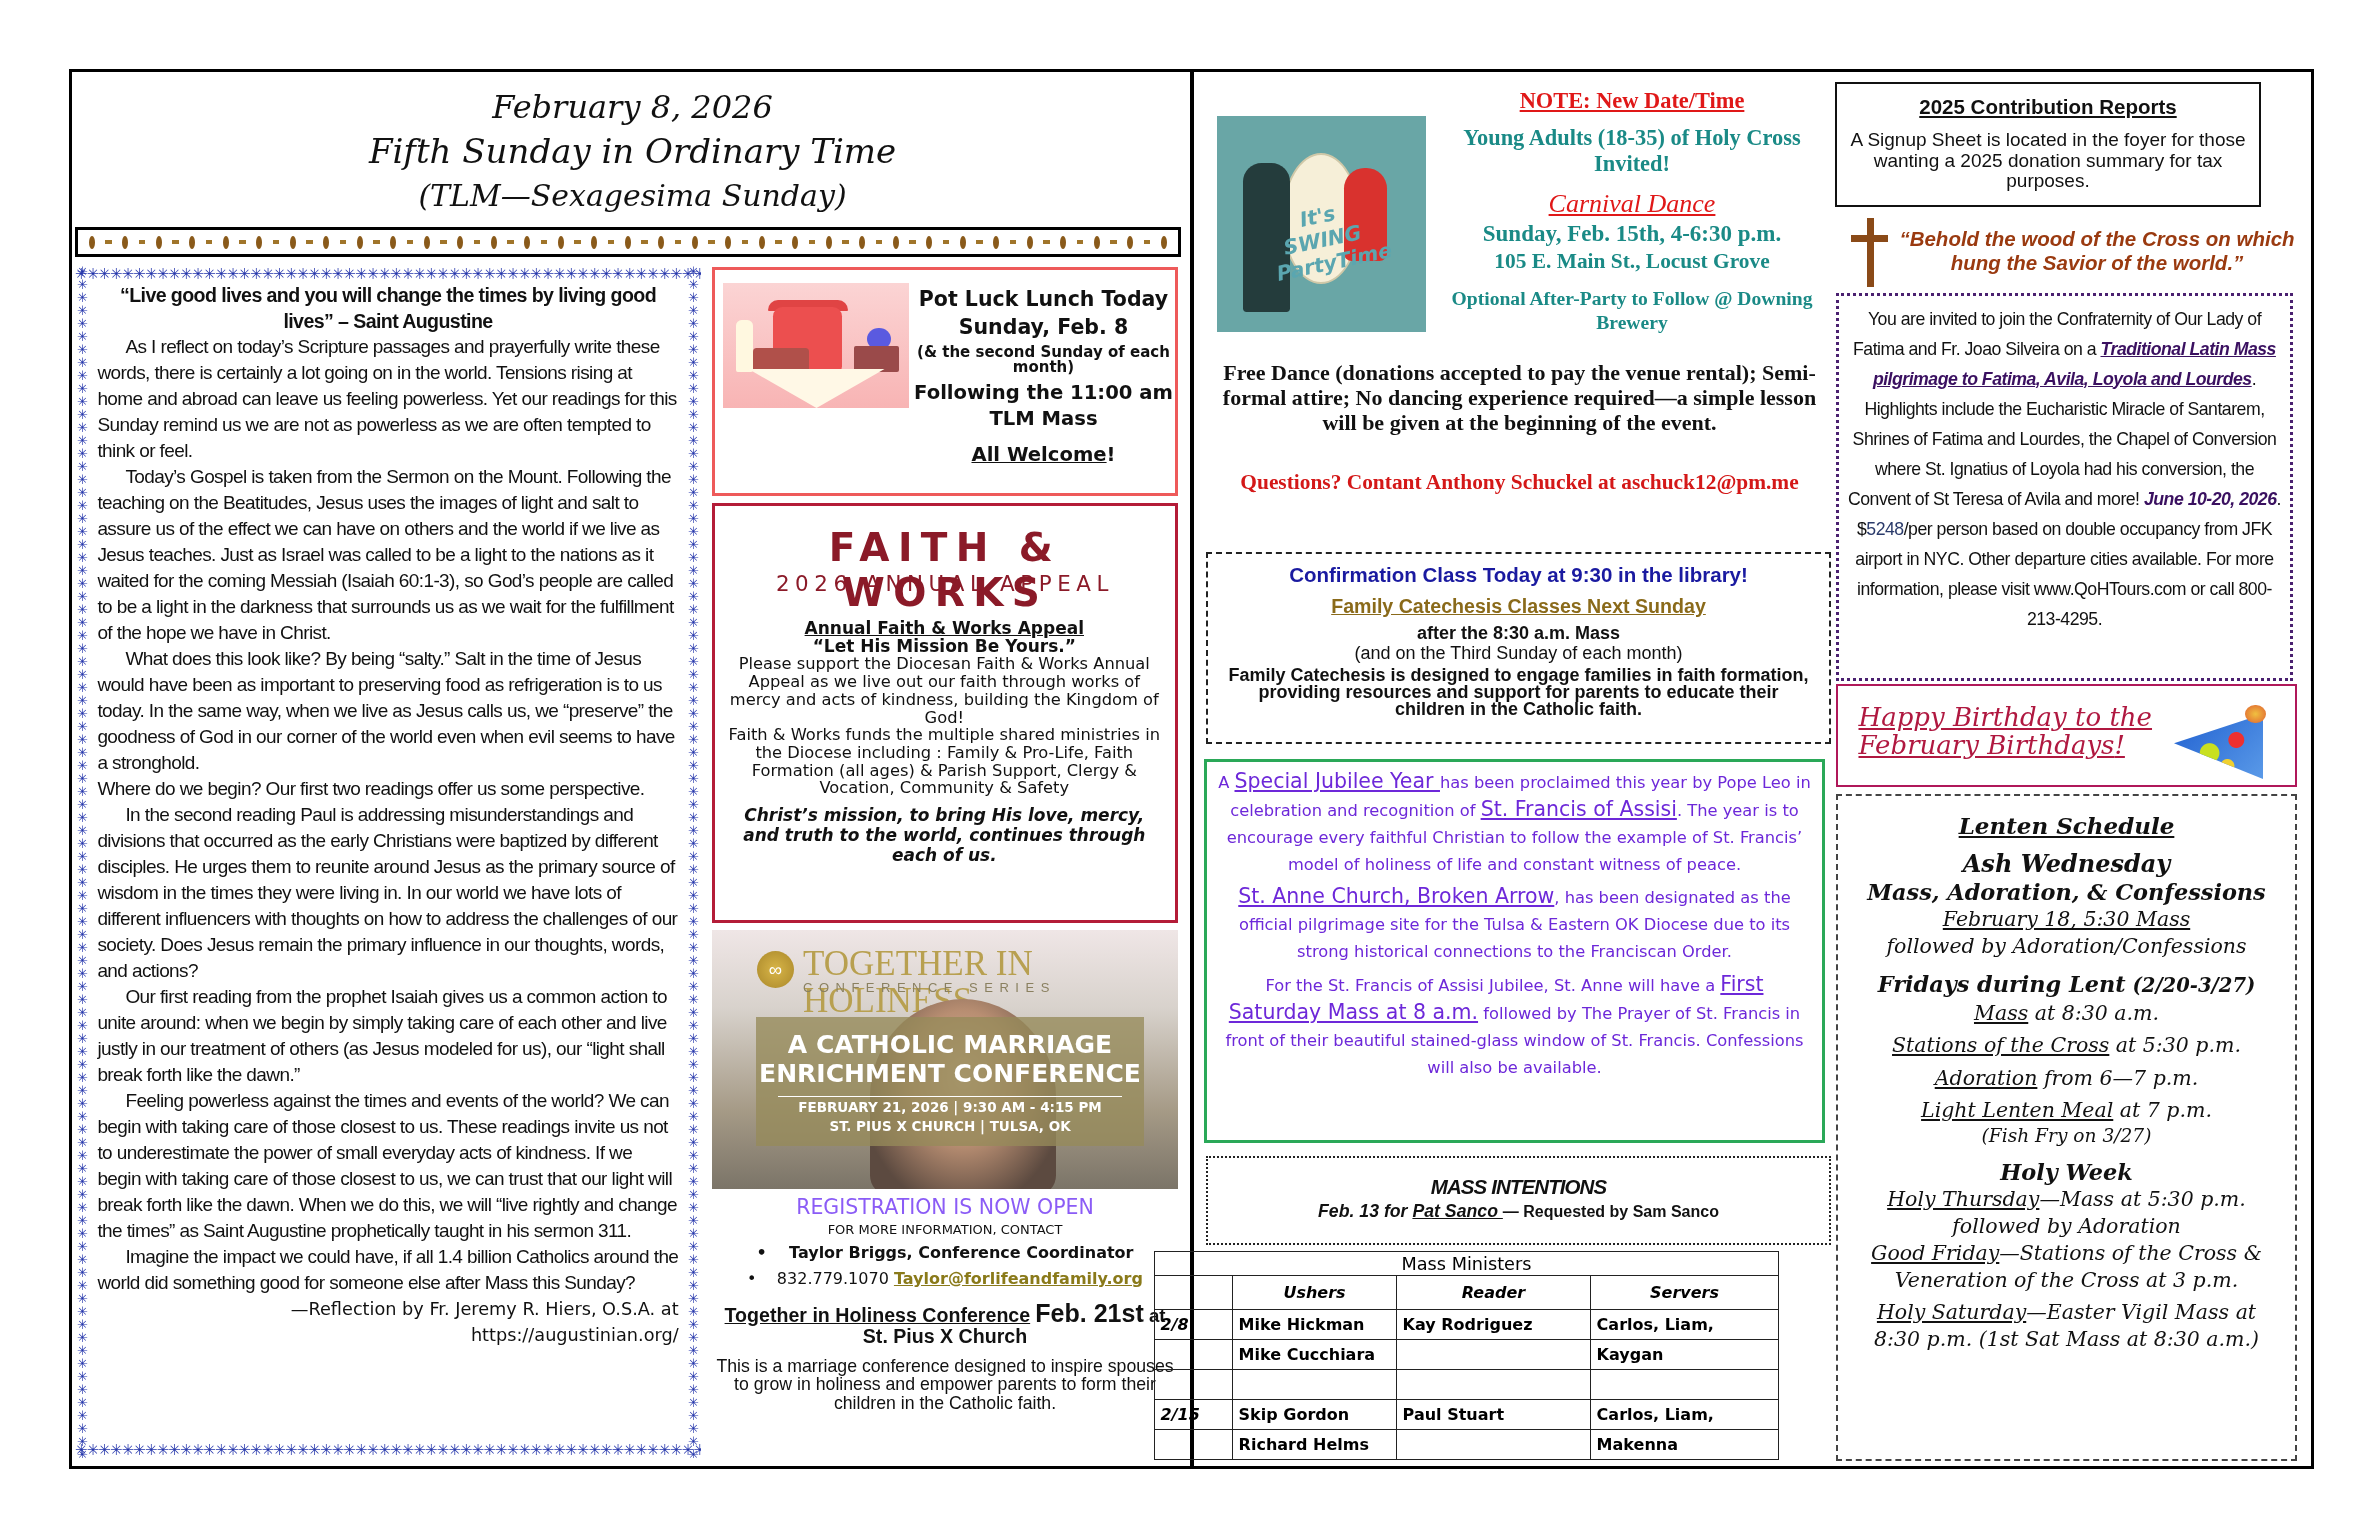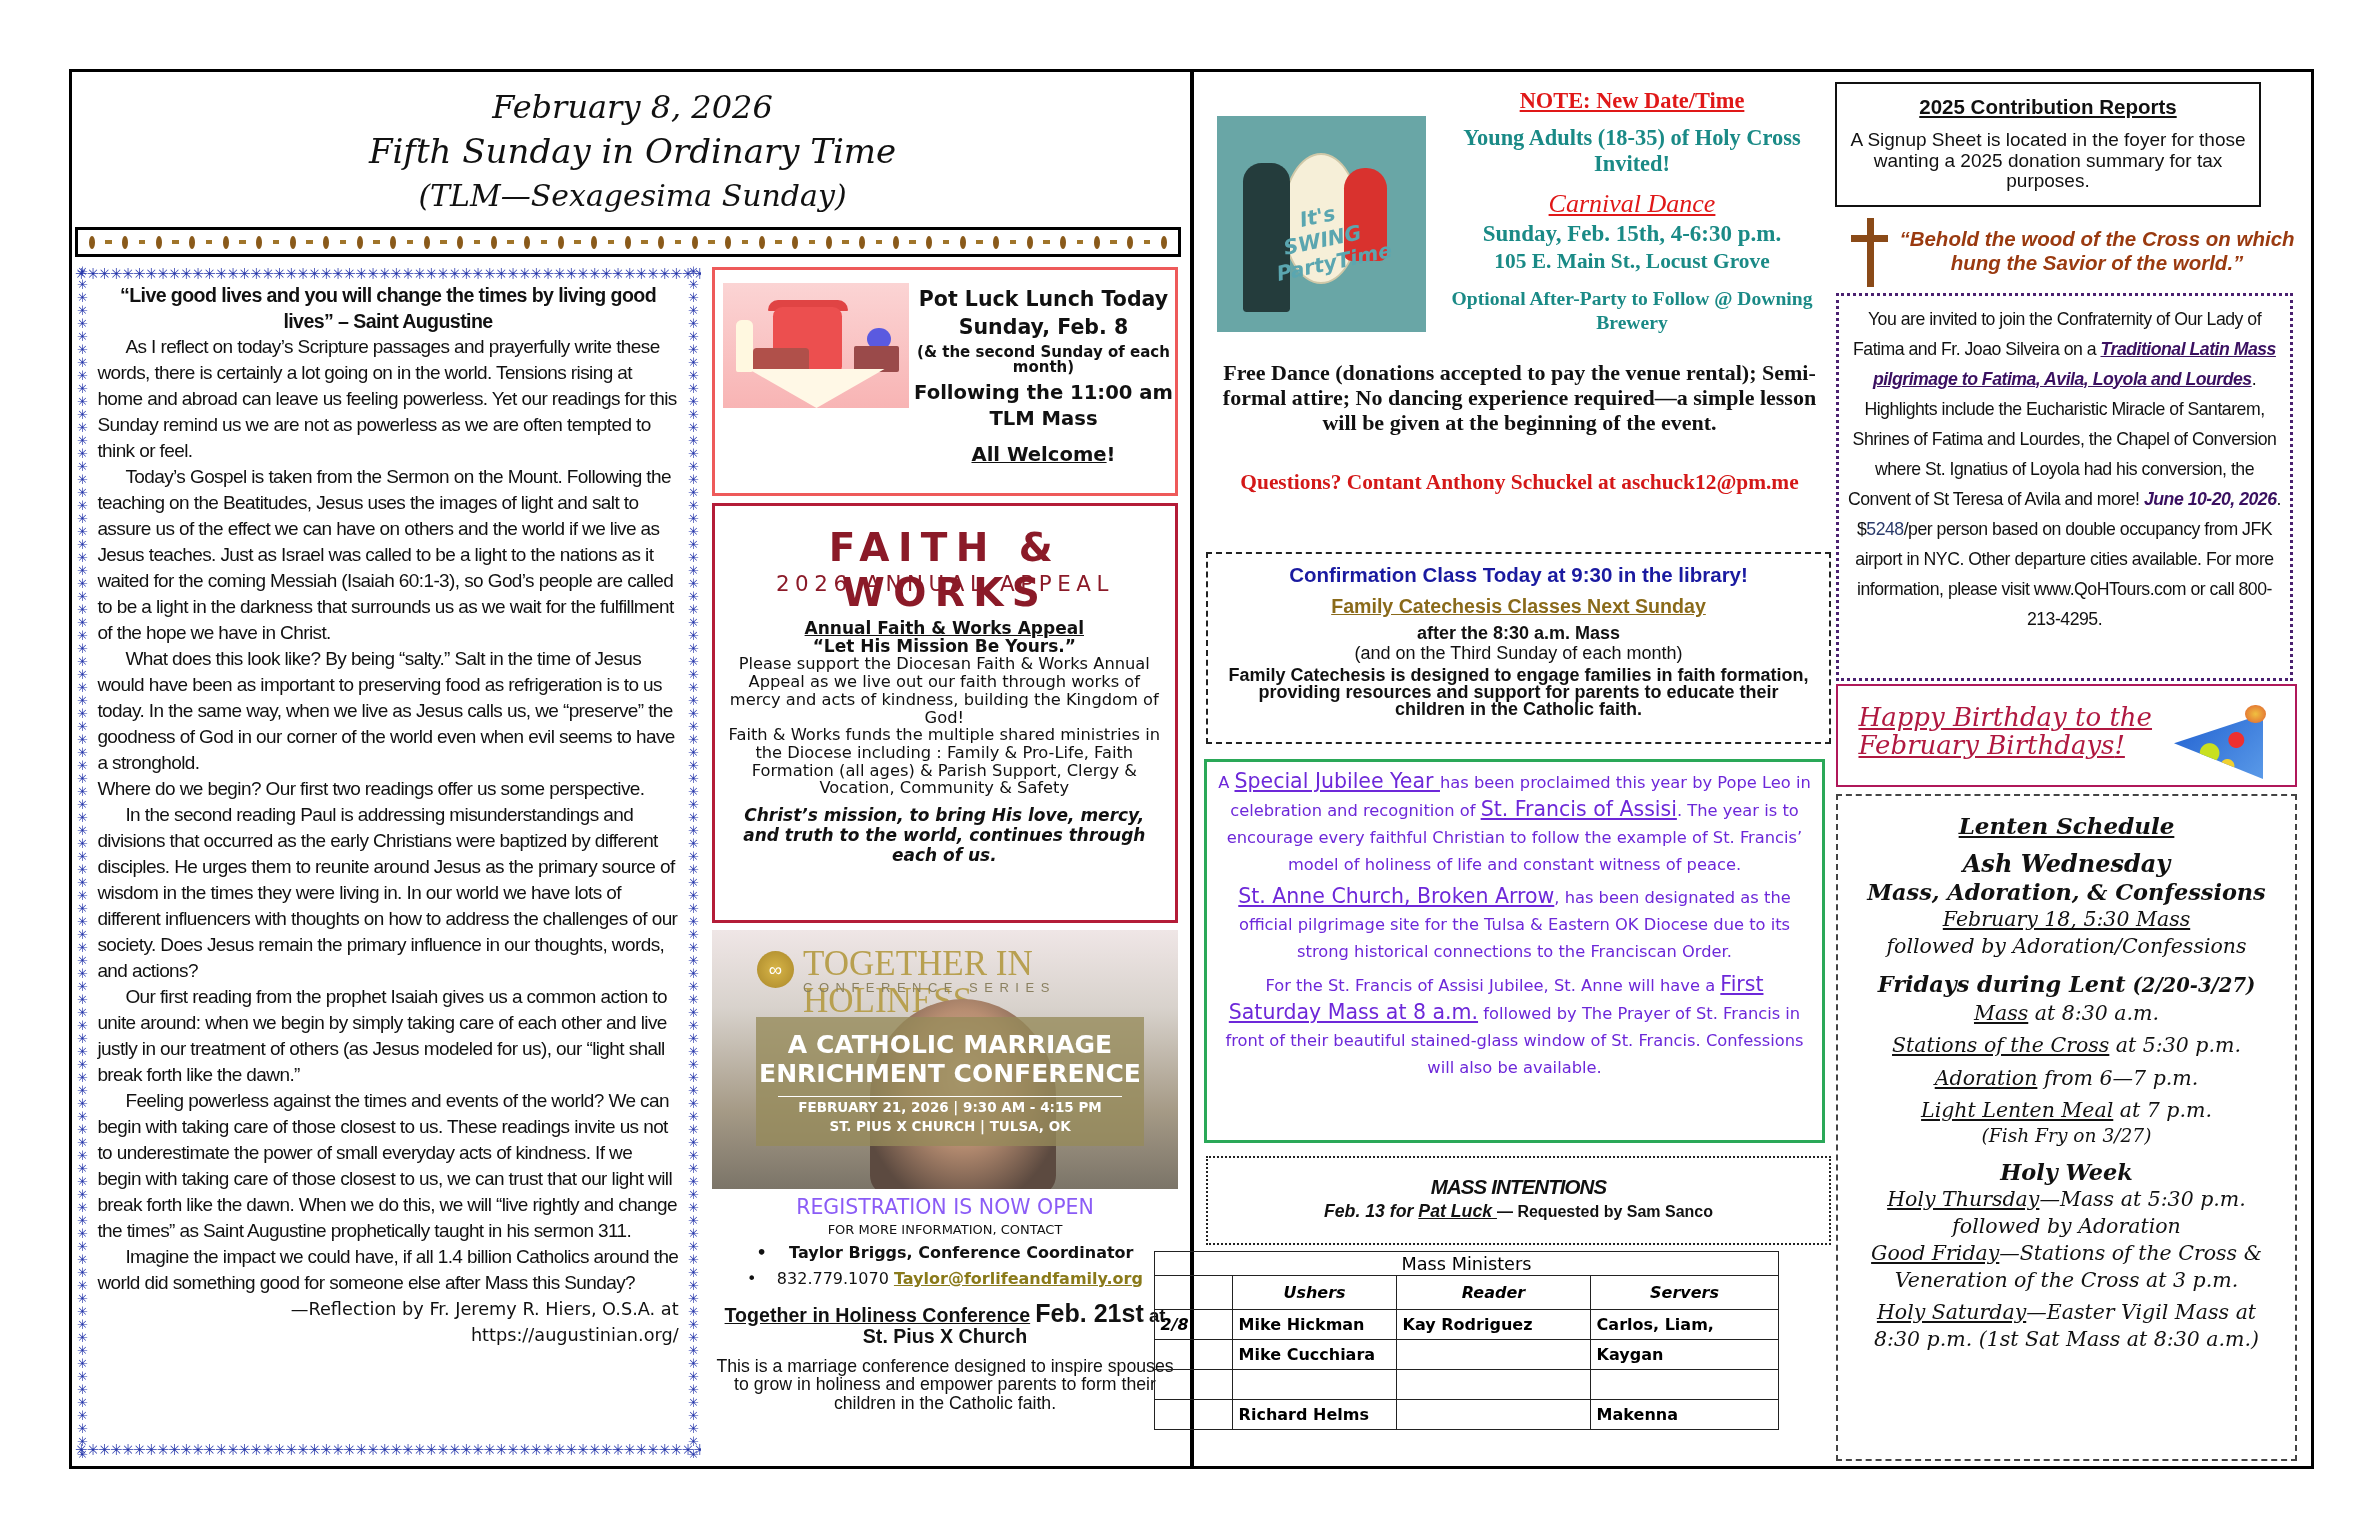--- a/index.html
+++ b/index.html
@@ -324,21 +324,21 @@
 </div>
 
 <div class="abs jub">
   <p><span>A </span><u class="big">Special Jubilee Year </u><span>has been proclaimed this year by Pope Leo in celebration and recognition of </span><u class="big">St. Francis of Assisi</u><span>. The year is to encourage every faithful Christian to follow the example of St. Francis’ model of holiness of life and constant witness of peace.</span></p>
   <p><u class="big">St. Anne Church, Broken Arrow</u><span>, has been designated as the official pilgrimage site for the Tulsa &amp; Eastern OK Diocese due to its strong historical connections to the Franciscan Order.</span></p>
   <p><span>For the St. Francis of Assisi Jubilee, St. Anne will have a </span><u class="big">First Saturday Mass at 8 a.m.</u><span> followed by The Prayer of St. Francis in front of their beautiful stained-glass window of St. Francis. Confessions will also be available.</span></p>
 </div>
 
 <div class="abs mi">
   <div class="mi1">MASS INTENTIONS</div>
-  <div class="mi2"><span>Feb. 13 for </span><u>Pat Luck </u><span class="req">— Requested by Sam Sanco</span></div>
+  <div class="mi2"><span>Feb. 13 for </span><u>Pat Sanco </u><span class="req">— Requested by Sam Sanco</span></div>
 </div>
 
 <table class="abs mm">
   <tbody>
       <tr>
         <td colspan="4" class="caption-cell">Mass Ministers</td>
       </tr>
   <tr>
     <th style="width:78px"></th>
     <th style="width:164px">Ushers</th>
@@ -355,20 +355,26 @@
         <td class="date"></td>
         <td>Mike Cucchiara</td>
         <td></td>
         <td>Kaygan</td>
       </tr>
   <tr>
         <td class="date"></td>
         <td></td>
         <td></td>
         <td></td>
+      </tr>
+  <tr>
+        <td class="date">2/15</td>
+        <td>Skip Gordon</td>
+        <td>Paul Stuart</td>
+        <td>Carlos, Liam,</td>
       </tr>
   <tr>
         <td class="date"></td>
         <td>Richard Helms</td>
         <td></td>
         <td>Makenna</td>
       </tr>
 </tbody>
   </table>
 

